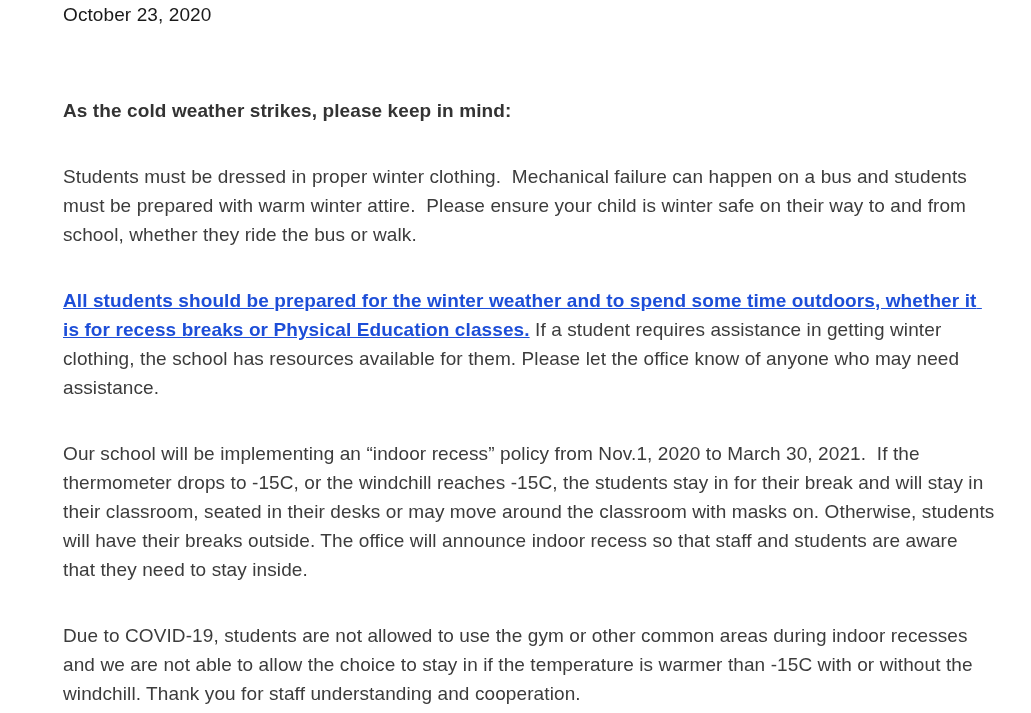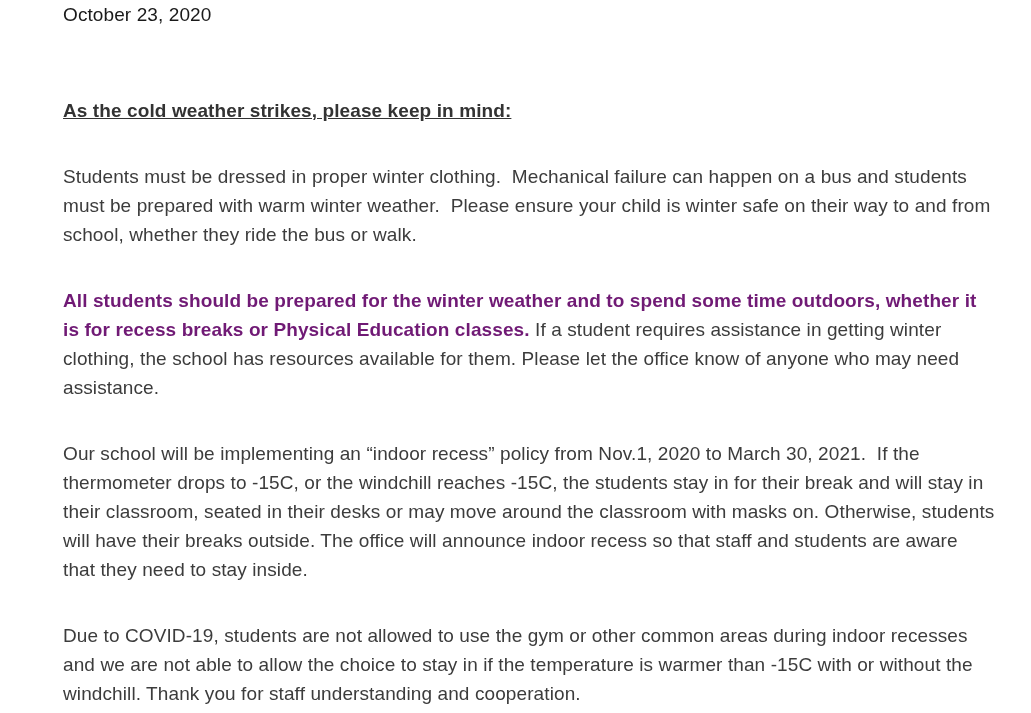--- a/index.html
+++ b/index.html
@@ -26,40 +26,40 @@
     white-space: pre-wrap;
     letter-spacing: 0.1px;
   }
   .date {
     color: #1a1a1a;
   }
   .heading {
     font-weight: bold;
     color: #333333;
     margin-top: 67px !important;
-    text-decoration: underline;
   }
   .para {
     margin-top: 37px !important;
   }
   .bold {
     font-weight: bold;
-    color: #701a75;
+    color: #1d4ed8;
+    text-decoration: underline;
   }
 </style>
 </head>
 <body>
 
 <div class="page">
 
   <p class="date">October 23, 2020</p>
 
   <p class="heading">As the cold weather strikes, please keep in mind:</p>
 
-  <p class="para">Students must be dressed in proper winter clothing.  Mechanical failure can happen on a bus and students must be prepared with warm winter weather.  Please ensure your child is winter safe on their way to and from school, whether they ride the bus or walk.</p>
+  <p class="para">Students must be dressed in proper winter clothing.  Mechanical failure can happen on a bus and students must be prepared with warm winter attire.  Please ensure your child is winter safe on their way to and from school, whether they ride the bus or walk.</p>
 
   <p class="para"><span class="bold">All students should be prepared for the winter weather and to spend some time outdoors, whether it is for recess breaks or Physical Education classes.</span><span> If a student requires assistance in getting winter clothing, the school has resources available for them. Please let the office know of anyone who may need assistance.</span></p>
 
   <p class="para">Our school will be implementing an “indoor recess” policy from Nov.1, 2020 to March 30, 2021.  If the thermometer drops to -15C, or the windchill reaches -15C, the students stay in for their break and will stay in their classroom, seated in their desks or may move around the classroom with masks on. Otherwise, students will have their breaks outside. The office will announce indoor recess so that staff and students are aware that they need to stay inside.</p>
 
   <p class="para">Due to COVID-19, students are not allowed to use the gym or other common areas during indoor recesses and we are not able to allow the choice to stay in if the temperature is warmer than -15C with or without the windchill. Thank you for staff understanding and cooperation.</p>
 
 </div>
 
 </body></html>

